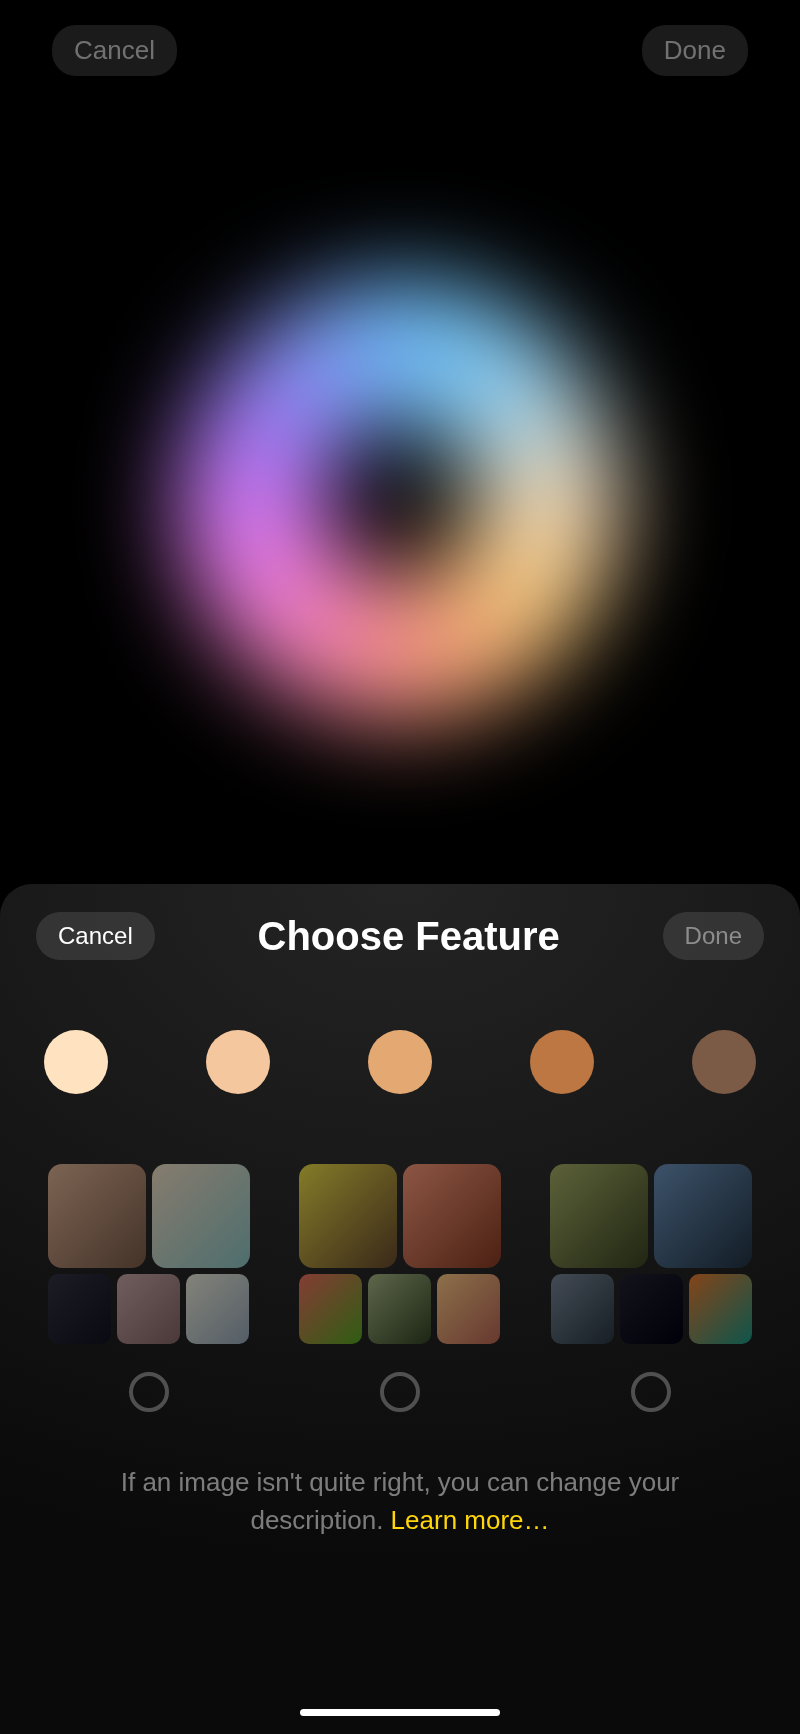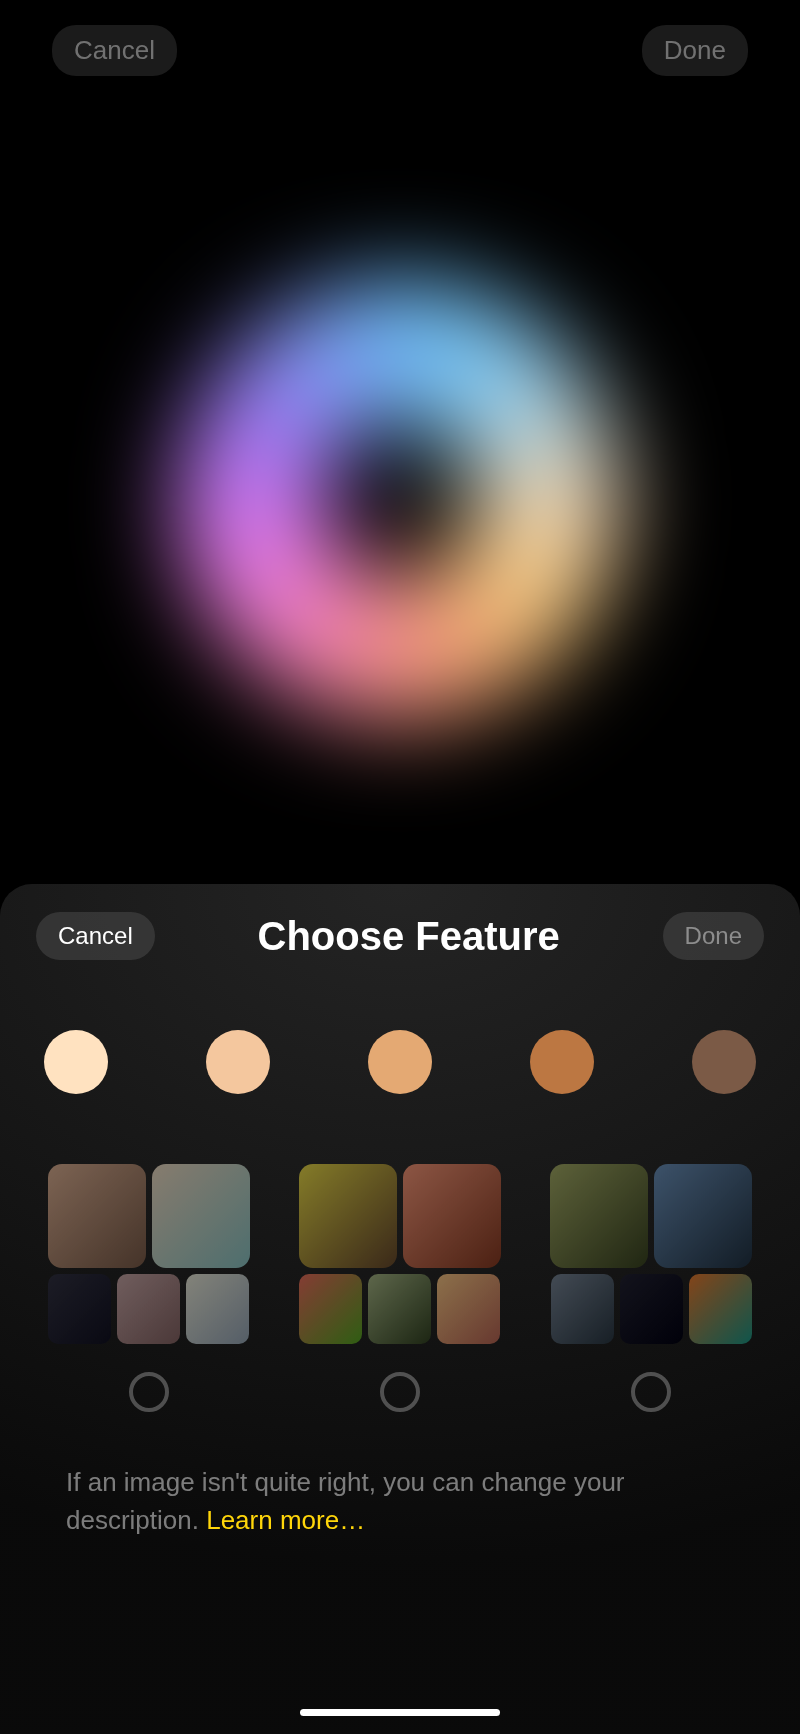--- a/index.html
+++ b/index.html
@@ -36,21 +36,21 @@
   .swatch { width: 64px; height: 64px; border-radius: 50%; cursor:pointer; flex-shrink:0; }
 
   .avatar-groups { display:flex; justify-content: space-between; margin-top: 70px; gap: 26px; }
   .group { flex:1; display:flex; flex-direction:column; align-items:center; gap: 6px; }
   .group-top { display:flex; gap:6px; }
   .group-bot { display:flex; gap:6px; }
   .thumb-lg { width: 98px; height: 104px; border-radius: 14px; }
   .thumb-sm { width: 63px; height: 70px; border-radius: 10px; }
   .radio { margin-top: 22px; width: 40px; height: 40px; border-radius:50%; border: 4px solid rgba(200,200,200,0.35); cursor:pointer; }
 
-  .hint { text-align:left; margin-top: 52px; color: rgba(200,200,200,0.6); font-size: 26px; line-height: 1.45; padding: 0 30px; }
+  .hint { text-align:center; margin-top: 52px; color: rgba(200,200,200,0.6); font-size: 26px; line-height: 1.45; padding: 0 30px; }
   .hint a { color: #ffd60a; text-decoration:none; cursor:pointer; }
 
   .home-indicator { position:absolute; bottom:18px; left:50%; transform:translateX(-50%); width:200px; height:7px; background:#fff; border-radius:4px; }
 
   
   .a1{background:linear-gradient(135deg,#e2b597,#7d5d4a);}
   .a2{background:linear-gradient(135deg,#f5e1c8,#8dc8c8);}
   .a3{background:linear-gradient(135deg,#334,#112);}
   .a4{background:linear-gradient(135deg,#caa,#866);}
   .a5{background:linear-gradient(135deg,#eed,#9ab);}

